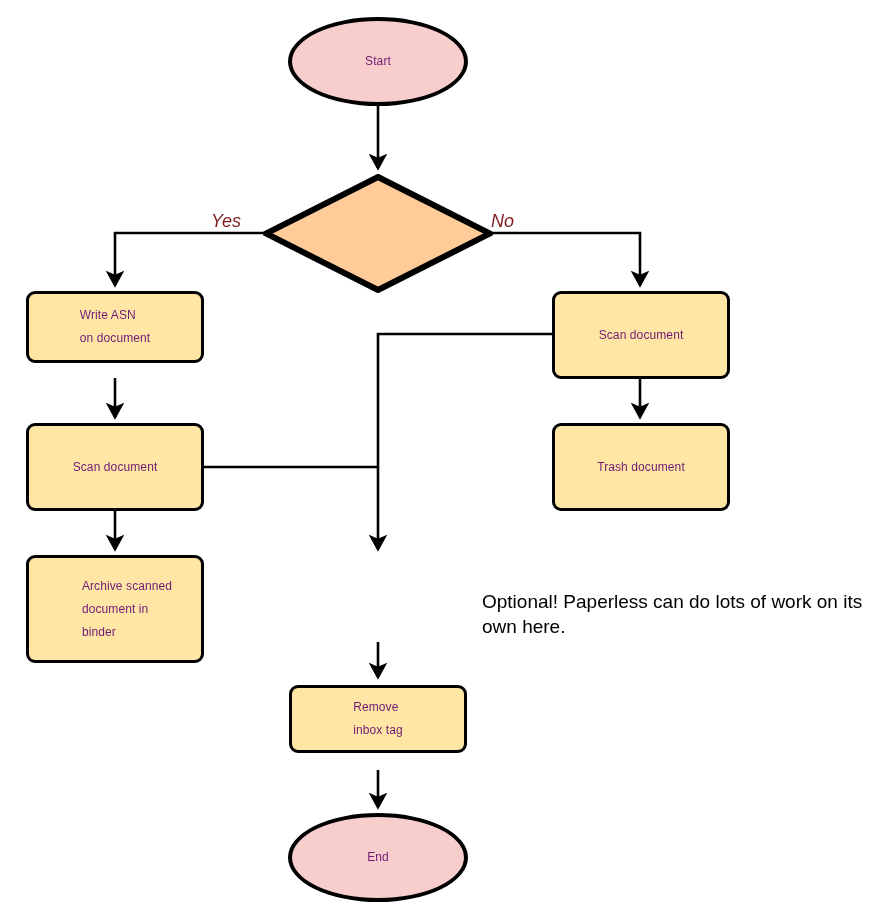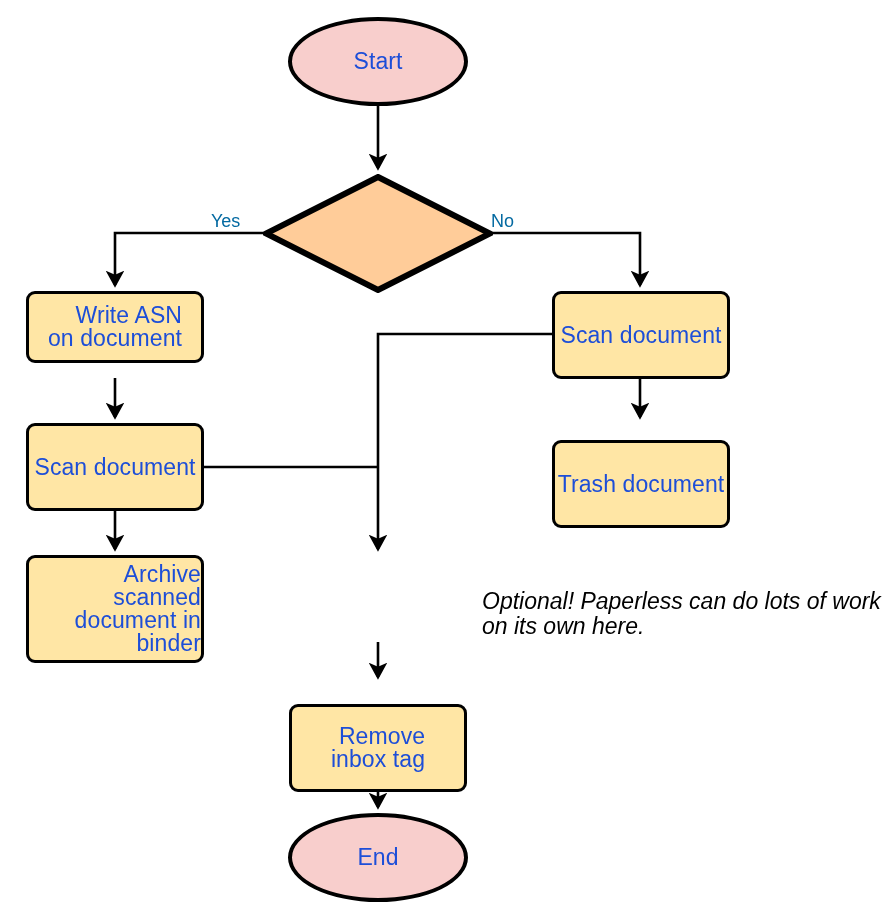--- a/index.html
+++ b/index.html
@@ -19,23 +19,23 @@
     position:absolute;left:0;top:0;
     width:888px;height:907px;
     pointer-events:none;
   }
   .node{
     position:absolute;
     box-sizing:border-box;
     display:flex;
     align-items:center;
     justify-content:center;
-    text-align:right;
-    color:#1d4ed8;
-    font-size:23px;
+    text-align:left;
+    color:#701a75;
+    font-size:12px;
     line-height:23px;
     letter-spacing:0.1px;
     white-space:pre-line;
     z-index:2;
   }
   .node.process{
     border:3px solid #000000;
     border-radius:9px;
     background:#ffe6a5;
   }
@@ -50,29 +50,29 @@
   }
   .diamond-shape{
     position:absolute;left:0;top:0;
     width:100%;height:100%;
     z-index:-1;
   }
   .edge-label{
     position:absolute;
     font-size:18px;
     line-height:20px;
-    color:#0369a1;
+    color:#7f1d1d;
     background:transparent;
     z-index:3;
     white-space:nowrap;
+    font-style:italic;
   }
   .note{
     position:absolute;
-    font-style:italic;
-    font-size:23px;
+    font-size:19px;
     line-height:25px;
     color:#000000;
     z-index:3;
   }
 </style>
 </head>
 <body>
 
 <div id="flowchart">
 
@@ -129,26 +129,26 @@
   <div class="node process" style="left:26px;top:555px;width:178px;height:108px;padding-left:24px;">
     <span>Archive scanned
 document in
 binder</span>
   </div>
 
   <div class="node process" style="left:552px;top:291px;width:178px;height:88px;">
     <span>Scan document</span>
   </div>
 
-  <div class="node process" style="left:552px;top:440px;width:178px;height:88px;">
+  <div class="node process" style="left:552px;top:423px;width:178px;height:88px;">
     <span>Trash document</span>
   </div>
 
 
-  <div class="node process" style="left:289px;top:704px;width:178px;height:88px;">
+  <div class="node process" style="left:289px;top:685px;width:178px;height:68px;">
     <span>Remove
 inbox tag</span>
   </div>
 
   <div class="node terminator" style="left:288px;top:813px;width:180px;height:89px;">
     <span>End</span>
   </div>
 
   <div class="edge-label" style="left:211px;top:211px;">Yes</div>
 

